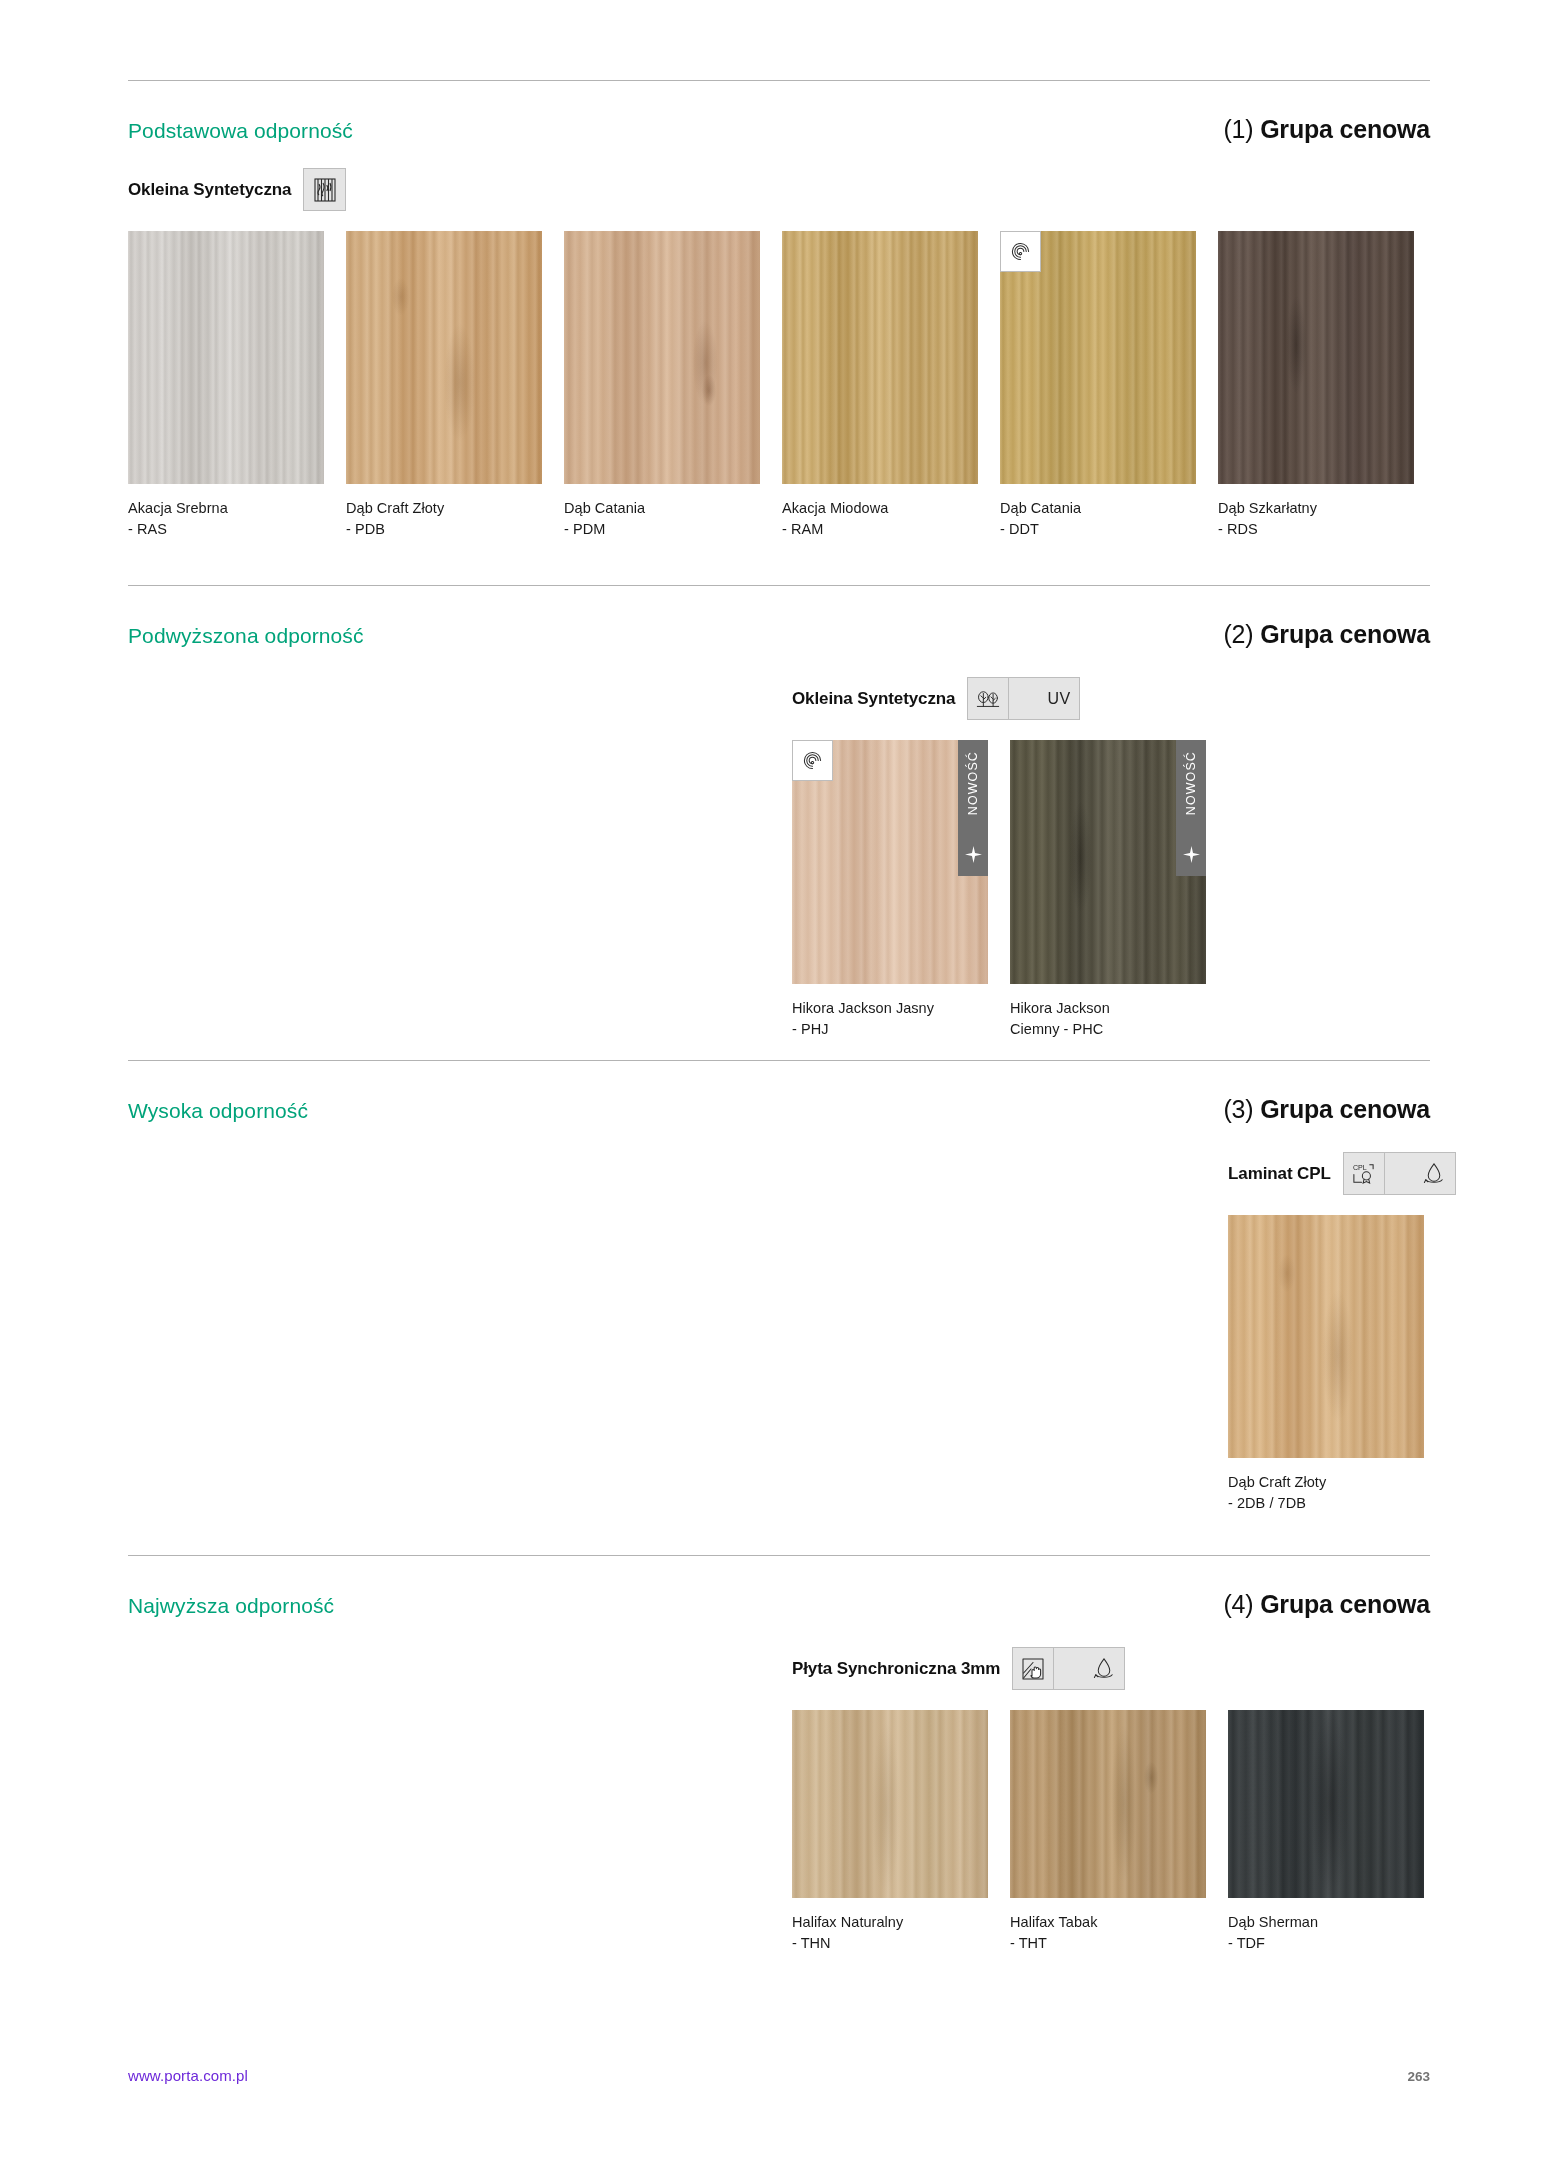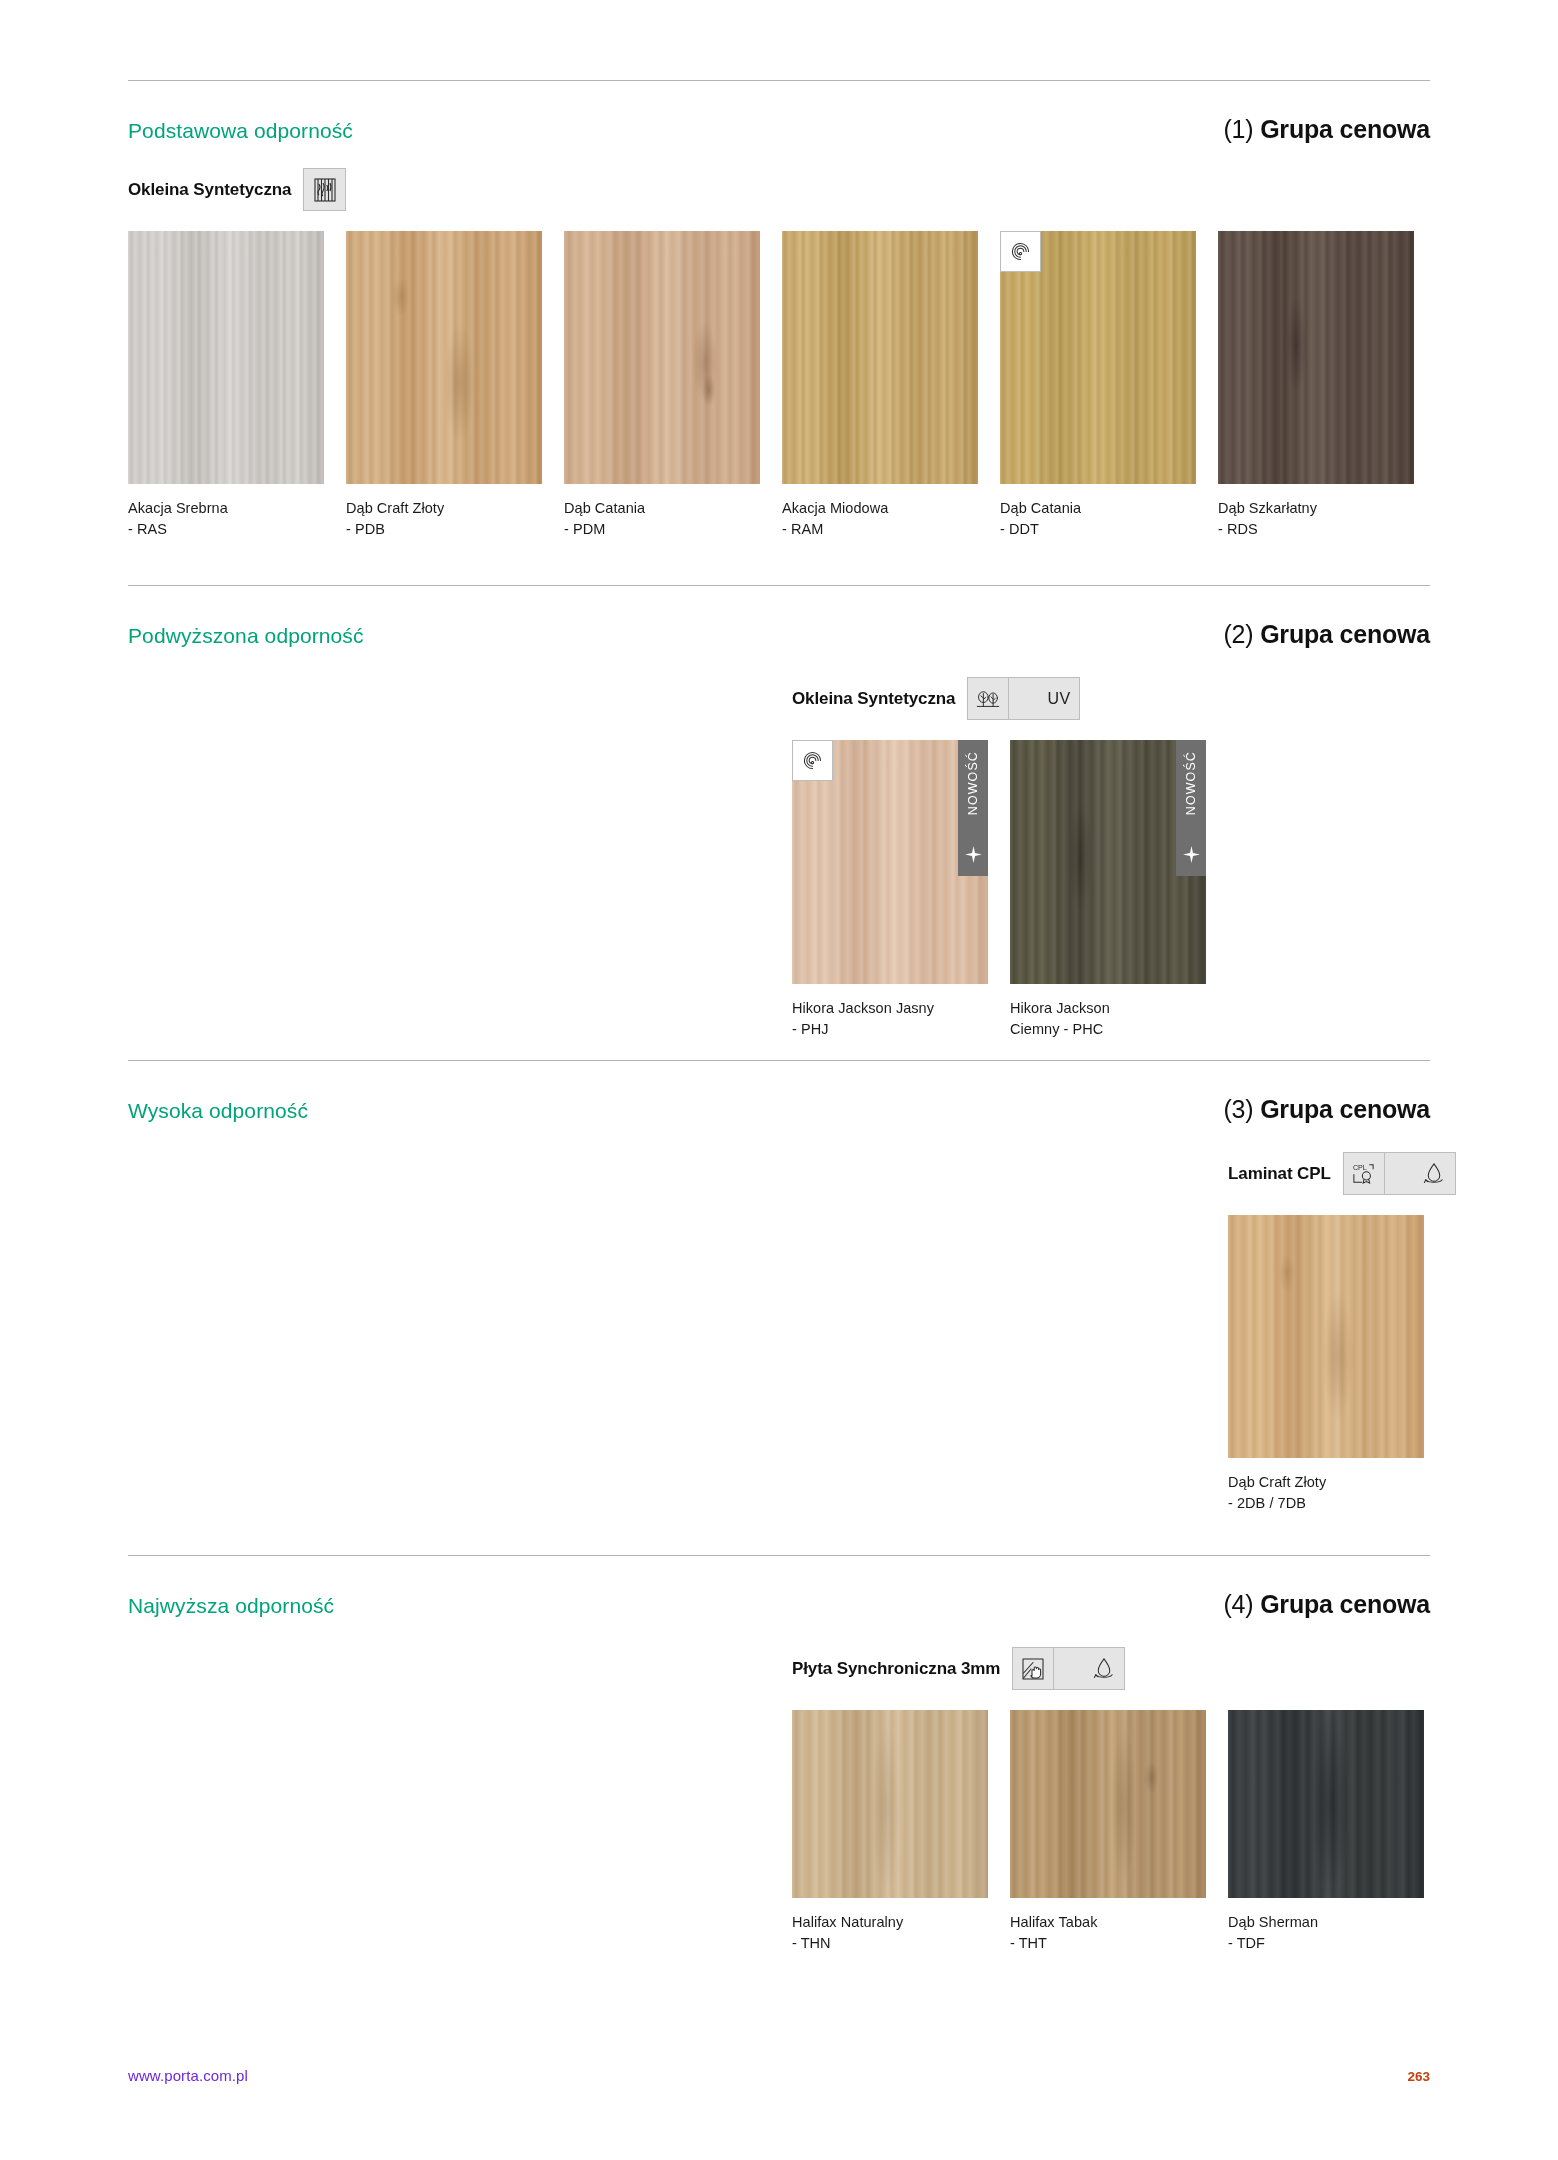--- a/index.html
+++ b/index.html
@@ -182,21 +182,21 @@
   }
   .footer-url {
     font-size: 15px;
     font-weight: 400;
     color: #6d28d9;
     letter-spacing: 0.1px;
   }
   .footer-page {
     font-size: 13.5px;
     font-weight: 700;
-    color: #c2410c;
+    color: #737373;
   }
 
   
   .abs { position: absolute; left: 128px; right: 128px; }
 </style>
 </head>
 <body>
 
 <div class="page">
 

